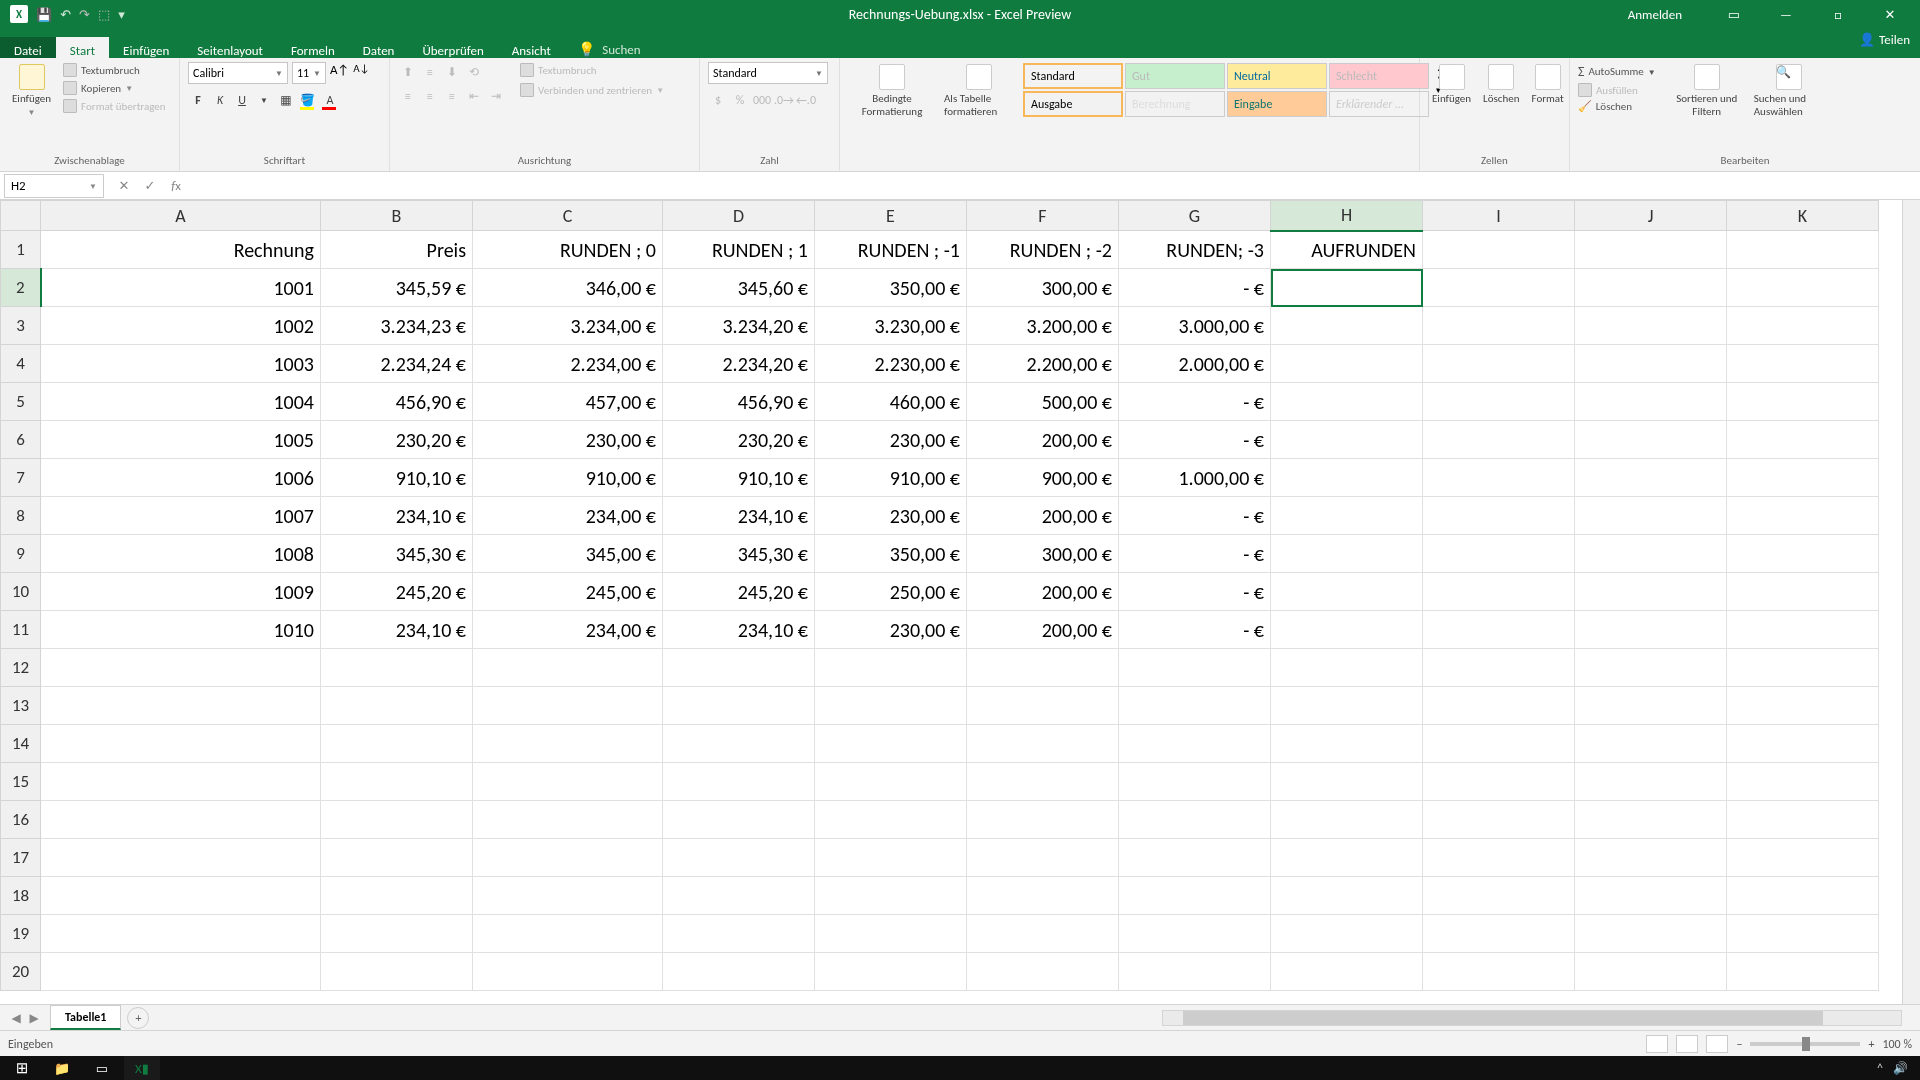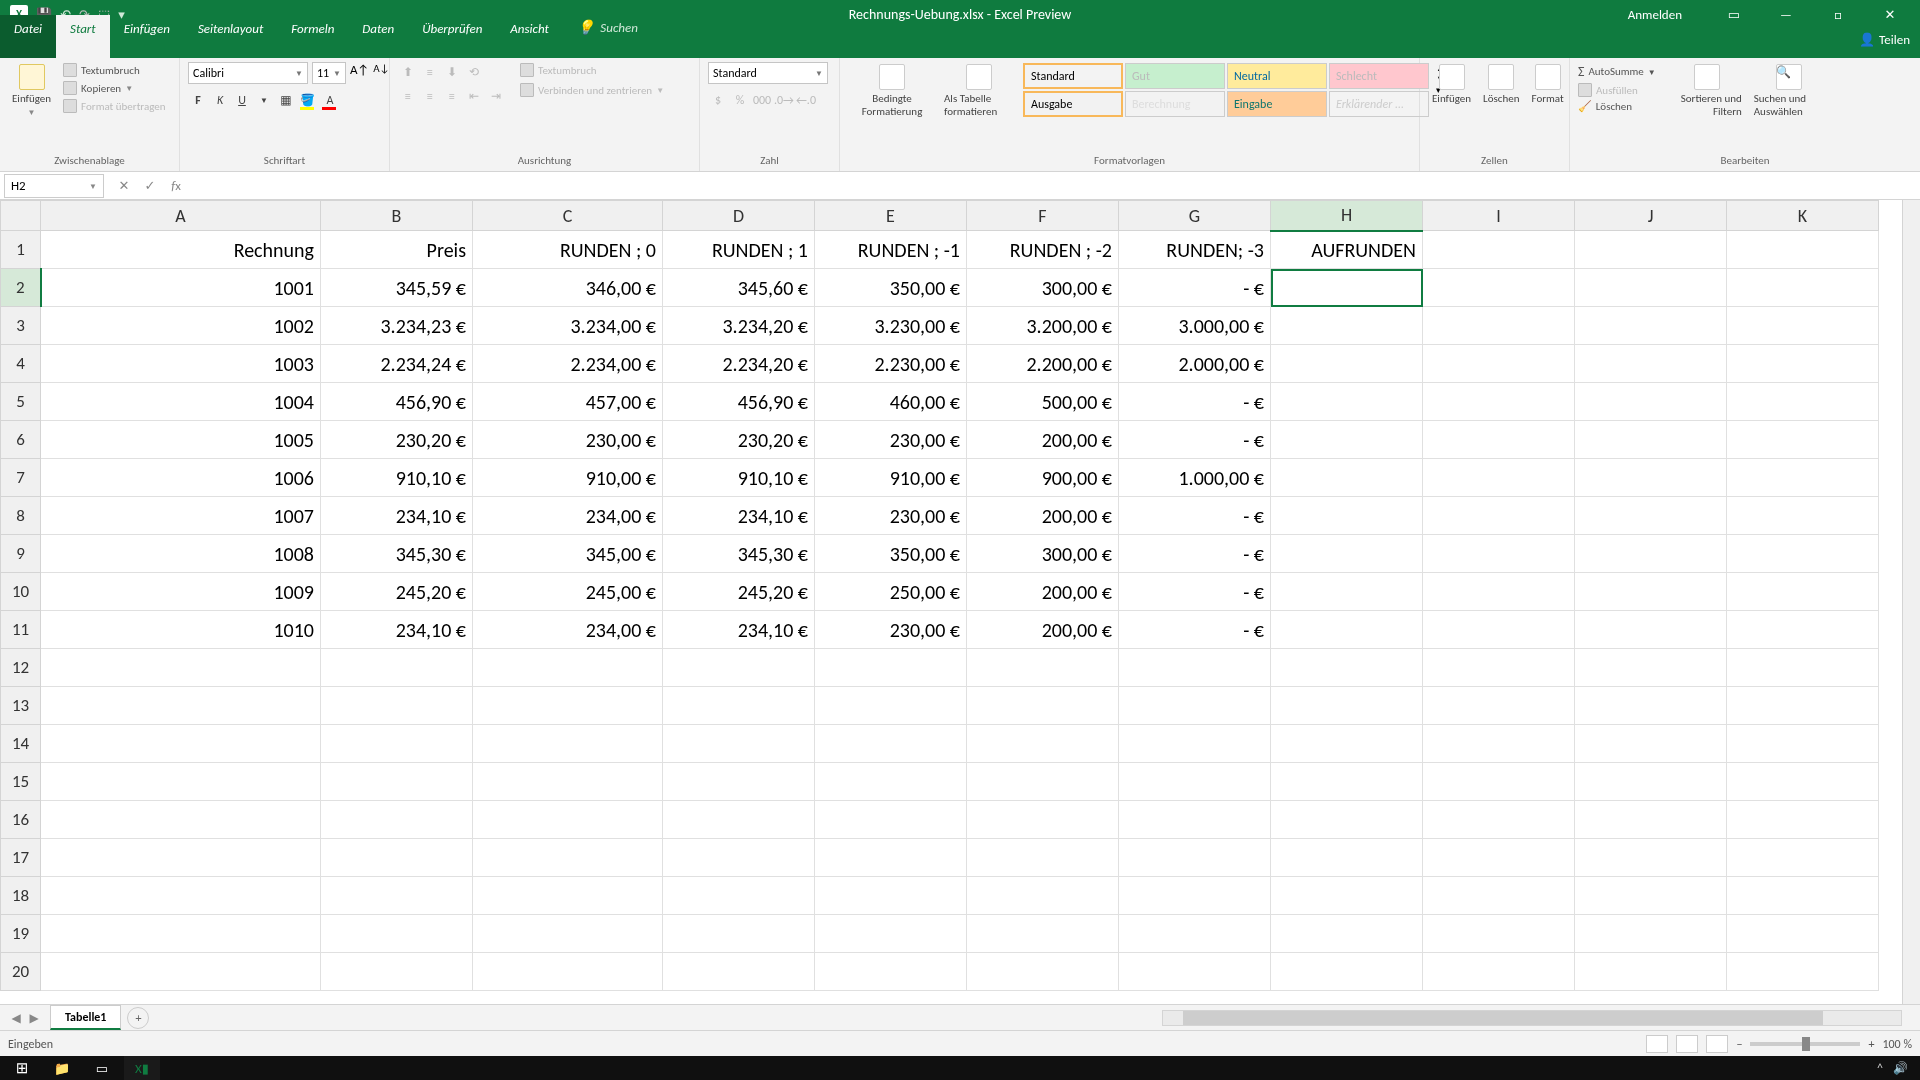--- a/index.html
+++ b/index.html
@@ -10,42 +10,42 @@
 .titlebar .left-icons { display: flex; align-items: center; gap: 8px; padding-left: 10px; }
 .titlebar .icon-sq { width: 18px; height: 18px; background: #fff; border-radius: 2px; display: flex; align-items: center; justify-content: center; color: #0f7b3f; font-size: 11px; font-weight: bold; }
 .titlebar .qat-btn { color: #d0e8d8; font-size: 13px; cursor: pointer; }
 .titlebar .title { position: absolute; left: 50%; transform: translateX(-50%); font-size: 14px; }
 .titlebar .right { position: absolute; right: 0; display: flex; align-items: center; gap: 12px; padding-right: 10px; }
 .titlebar .win-btn { width: 40px; height: 28px; display: flex; align-items: center; justify-content: center; font-size: 13px; }
 .titlebar .anmelden { font-size: 13px; margin-right: 20px; }
 
 
 .ribbon-tabs { height: 30px; background: #0f7b3f; display: flex; align-items: flex-end; padding-left: 0; font-size: 13px; position: relative; }
-.ribbon-tabs .tab { padding: 6px 14px 22px; color: #fff; cursor: pointer; font-style: italic; }
+.ribbon-tabs .tab { padding: 6px 14px 0; color: #fff; cursor: pointer; }
 .ribbon-tabs .tab.datei { background: #0b5c2e; color: #fff; }
 .ribbon-tabs .tab.active { background: #f3f3f3; color: #0f7b3f; }
 .ribbon-tabs .search-tab { display: flex; align-items: center; gap: 6px; color: #d0e8d8; }
 .ribbon-tabs .search-tab .bulb { font-size: 14px; }
 .ribbon-tabs .teilen { position: absolute; right: 10px; top: 4px; color: #fff; display: flex; align-items: center; gap: 4px; }
 
 
 .ribbon { height: 114px; background: #f3f3f3; border-bottom: 1px solid #d4d4d4; display: flex; font-size: 12px; }
 .ribbon-group { border-right: 1px solid #e0e0e0; padding: 4px 8px 2px; display: flex; flex-direction: column; position: relative; }
 .ribbon-group .group-body { flex: 1; display: flex; align-items: flex-start; gap: 4px; }
 .ribbon-group .group-label { text-align: center; font-size: 11px; color: #666; padding-bottom: 2px; position: relative; }
 
 .big-btn { display: flex; flex-direction: column; align-items: center; gap: 2px; padding: 2px 4px; cursor: pointer; }
 .big-btn .big-icon { width: 26px; height: 26px; background: #fff; border: 1px solid #ccc; border-radius: 2px; }
 .big-btn .big-label { font-size: 11px; color: #444; }
 
 .small-line { display: flex; align-items: center; gap: 4px; font-size: 11px; color: #555; padding: 1px 0; }
 .small-line .sicon { width: 14px; height: 14px; background: #ddd; border: 1px solid #bbb; border-radius: 1px; }
 
 .combo { height: 22px; border: 1px solid #c5c5c5; background: #fff; font-size: 12px; padding: 0 4px; display: flex; align-items: center; }
-.combo.font { width: 120px; }
+.combo.font { width: 100px; }
 .combo.size { width: 34px; }
 .combo.numfmt { width: 120px; }
 .combo .arrow { margin-left: auto; font-size: 8px; color: #777; }
 
 .btn-row { display: flex; gap: 2px; }
 .btn-row .mini { width: 20px; height: 20px; display: flex; align-items: center; justify-content: center; font-size: 12px; color: #444; cursor: pointer; }
 .btn-row .mini.bold { font-weight: bold; }
 .btn-row .mini.italic { font-style: italic; }
 .btn-row .mini.underline { text-decoration: underline; }
 
@@ -284,21 +284,20 @@
               <span>Erklärender ...</span>
             </div>
         </div>
       </div>
       <div style="display:flex;flex-direction:column;justify-content:center;margin-left:2px">
         <span class="mini" style="font-size:9px">▲</span>
         <span class="mini" style="font-size:9px">▼</span>
         <span class="mini" style="font-size:9px">▾</span>
       </div>
     </div>
-    <div class="group-label">Formatvorlagen</div>
   </div>
 
   <div class="ribbon-group" style="width:150px">
     <div class="group-body">
       <div class="big-btn">
           <div class="big-icon"></div>
           <span class="big-label">Einfügen</span>
         </div>
       <div class="big-btn">
           <div class="big-icon"></div>
@@ -324,21 +323,21 @@
             <span class="sicon"></span>
             <span>Ausfüllen</span>
           </div>
         <div class="small-line">
             <span>🧹</span>
             <span>Löschen</span>
           </div>
       </div>
       <div class="big-btn disabled" style="margin-left:8px">
           <div class="big-icon"></div>
-          <span class="big-label" style="width:70px;text-align:right">Sortieren und Filtern</span>
+          <span class="big-label" style="width:70px;text-align:center">Sortieren und Filtern</span>
         </div>
       <div class="big-btn">
           <div class="big-icon" style="background:#fff">🔍</div>
           <span class="big-label" style="width:70px;text-align:left">Suchen und Auswählen</span>
         </div>
     </div>
     <div class="group-label">Bearbeiten</div>
   </div>
 </div>
 

